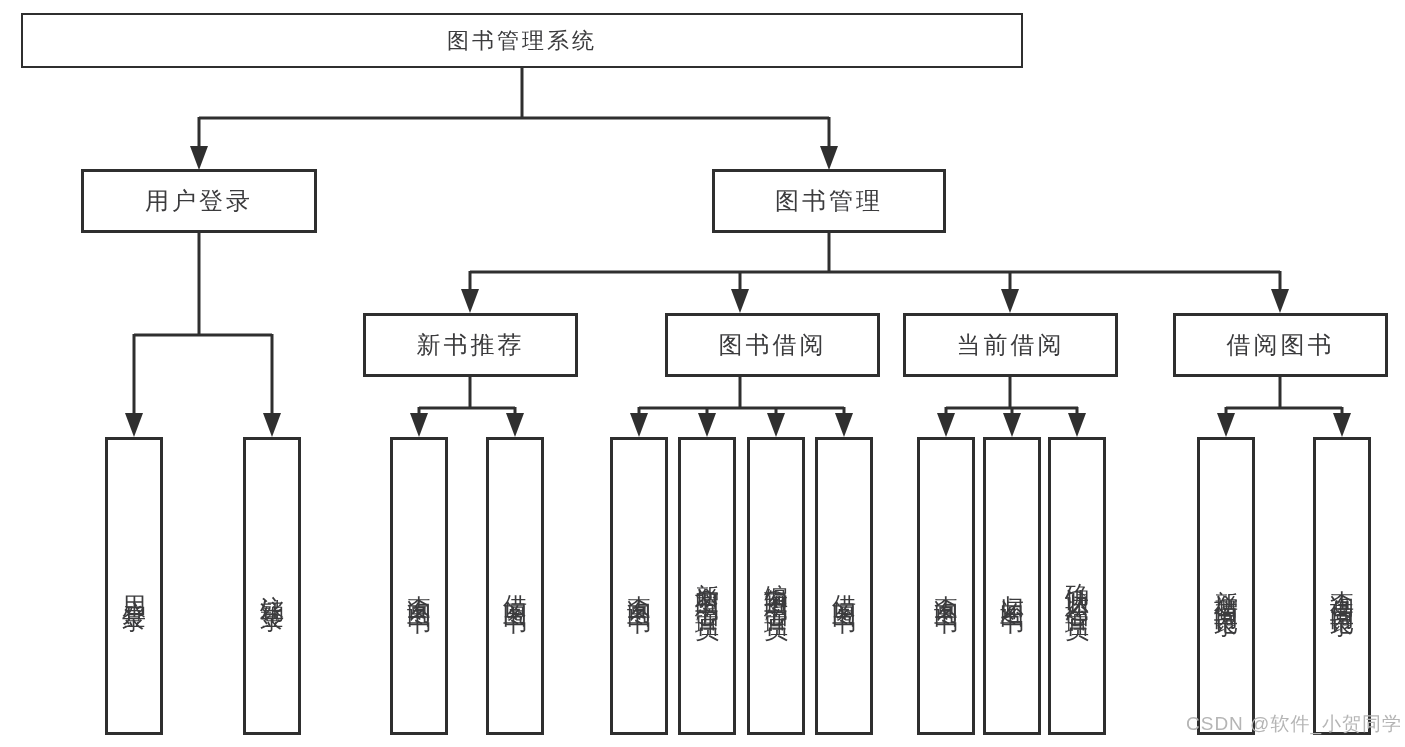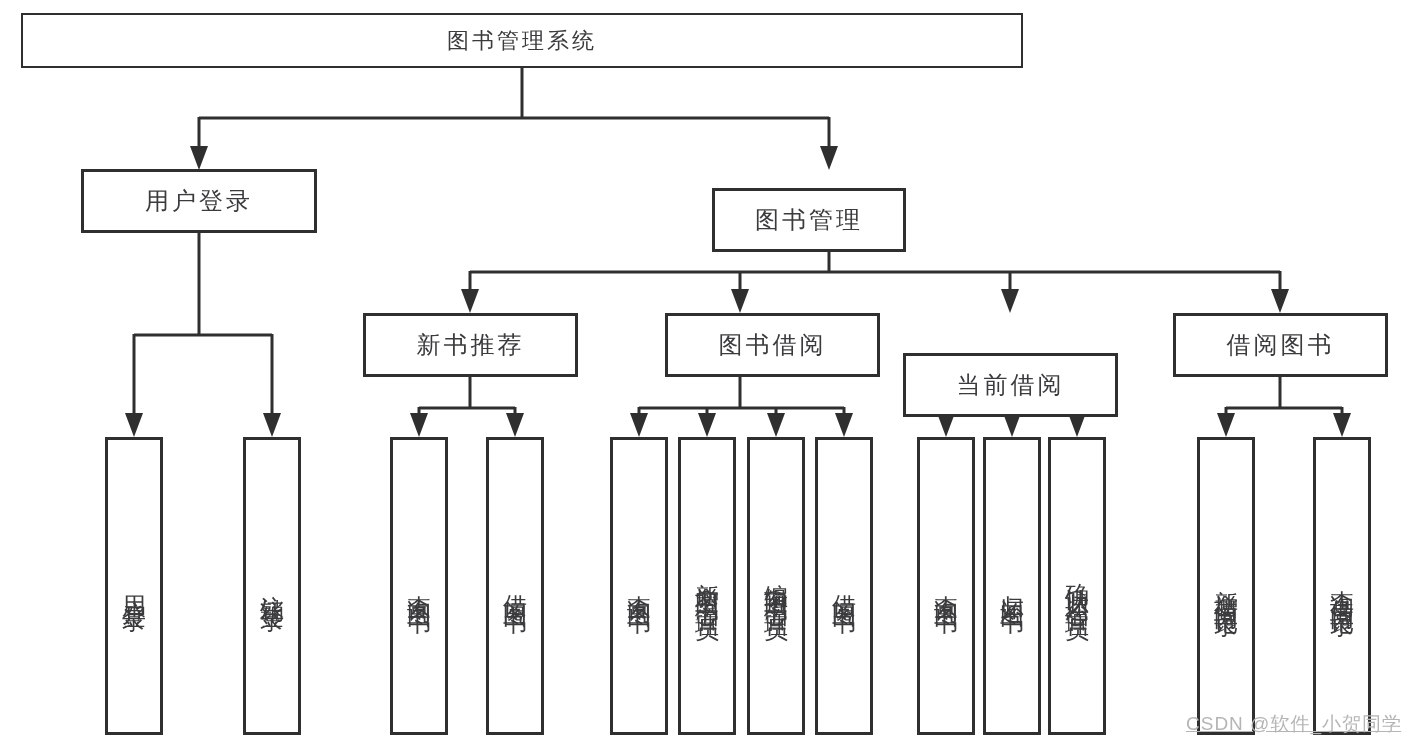--- a/index.html
+++ b/index.html
@@ -20,41 +20,40 @@
     display:flex;align-items:center;justify-content:center;
     color:#3b3b3d;
   }
   .root{
     left:21px;top:13px;width:1002px;height:55px;
     border-width:2px;
     font-size:22px;letter-spacing:3px;
   }
   .branch{height:64px;top:169px;font-size:24px;letter-spacing:3px;}
   .l2a{left:81px;width:236px;}
-  .l2b{left:712px;width:194px;margin-top:19px;}
+  .l2b{left:712px;width:234px;}
   .l3{top:313px;width:215px;}
   .leaf{top:437px;width:58px;height:298px;}
   .leaf .vtext{
     writing-mode:vertical-rl;
     text-orientation:mixed;
     font-size:24px;
     letter-spacing:5px;
     line-height:1;
     white-space:nowrap;
     color:#3b3b3d;
   }
   .watermark{
     position:absolute;
     left:1186px;top:711px;
     font-size:19px;
     color:#b5b5b5;
     letter-spacing:1px;
     white-space:nowrap;
     z-index:5;
-    text-decoration:underline;
   }
   svg path{stroke:#2f2f2f;stroke-width:3;fill:none;}
   svg polygon{fill:#2f2f2f;stroke:none;}
 </style>
 </head>
 <body>
 
 <div class="stage">
 
   <svg class="connectors" viewBox="0 0 1405 747" xmlns="http://www.w3.org/2000/svg">
@@ -143,21 +142,21 @@
   <div class="node branch l2b">
     <span>图书管理</span>
   </div>
 
   <div class="node branch l3" style="left:363px;">
     <span>新书推荐</span>
   </div>
   <div class="node branch l3" style="left:633px;margin-left:32px;">
     <span>图书借阅</span>
   </div>
-  <div class="node branch l3" style="left:903px;margin-top:40px;">
+  <div class="node branch l3" style="left:903px;">
     <span>当前借阅</span>
   </div>
   <div class="node branch l3" style="left:1173px;">
     <span>借阅图书</span>
   </div>
 
   <div class="node leaf" style="left:105px;">
     <span class="vtext">用户登录</span>
   </div>
   <div class="node leaf" style="left:243px;">

